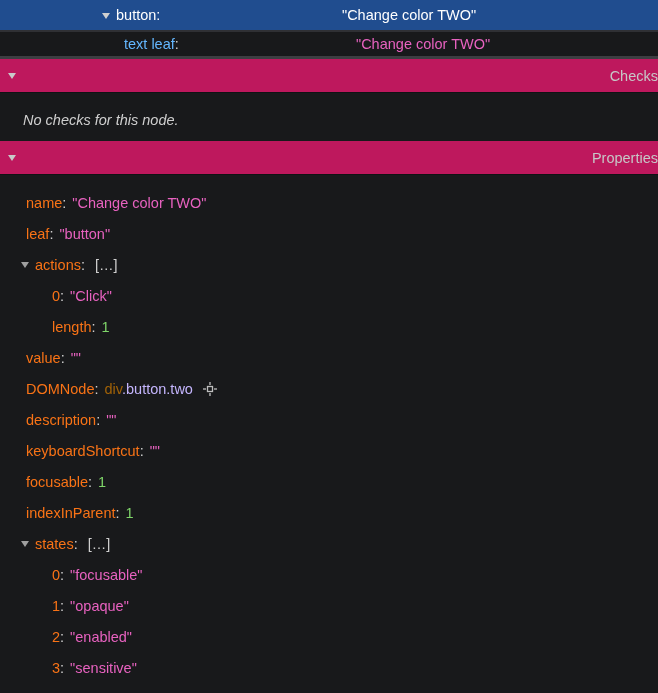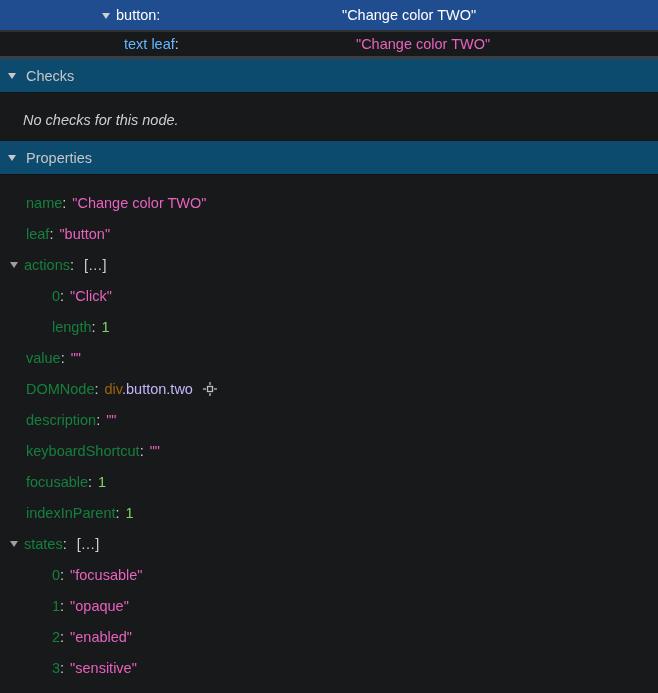--- a/index.html
+++ b/index.html
@@ -56,50 +56,51 @@
       display: flex;
       align-items: center;
       width: 100%;
       height: 100%;
     }
     .tree-label-2 .left { flex: 0 0 232px; color: #64b7ff; }
     .tree-label-2 .right { color: #e862c0; }
     .thin-sep { height: 2px; background: #2f3034; }
     .thick-sep { height: 3px; background: #3d3e42; }
     .section-header {
-      background: #0c4a6e;
+      background: #be185d;
       height: 34px;
       display: flex;
       align-items: center;
       padding-left: 8px;
       color: #c7c7c7;
       border-bottom: 1px solid #111214;
+      justify-content: space-between;
     }
     .section-header .lbl { margin-left: 4px; }
     .panel-body {
       padding: 12px 0 6px 0;
     }
     .checks-empty {
       color: #cfcfcf;
       font-style: italic;
       padding-left: 23px;
       height: 30px;
       display: flex;
       align-items: center;
     }
     .prop-row {
       display: flex;
       align-items: center;
       height: 31px;
       padding-left: 10px;
     }
     .indent-1 { padding-left: 26px; }
-    .indent-1-tw { padding-left: 10px; }
+    .indent-1-tw { padding-left: 21px; }
     .indent-2 { padding-left: 52px; }
-    .key { color: #15803d; }
+    .key { color: #f97316; }
     .key-colon { color: #d0d0d0; margin-right: 6px; }
     .val-str { color: #e862c0; }
     .val-num { color: #7fd66a; }
     .val-node-tag { color: #a16207; }
     .val-node-cls { color: #c4b5fd; }
     .brackets { color: #d0d0d0; margin-left: 4px; }
     .highlight-icon {
       display: inline-flex;
       margin-left: 10px;
       color: #bfbfbf;

